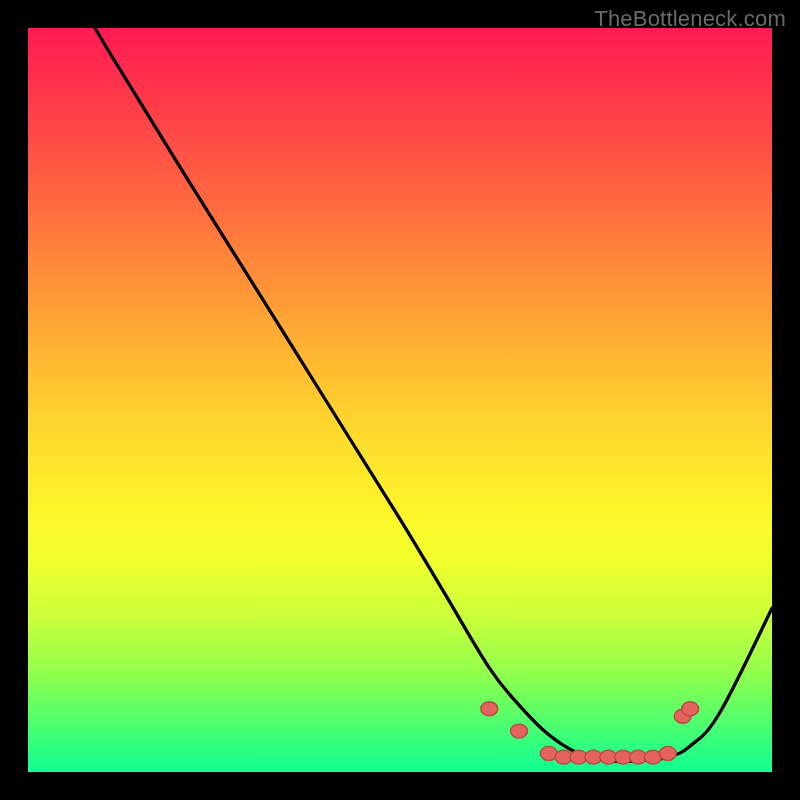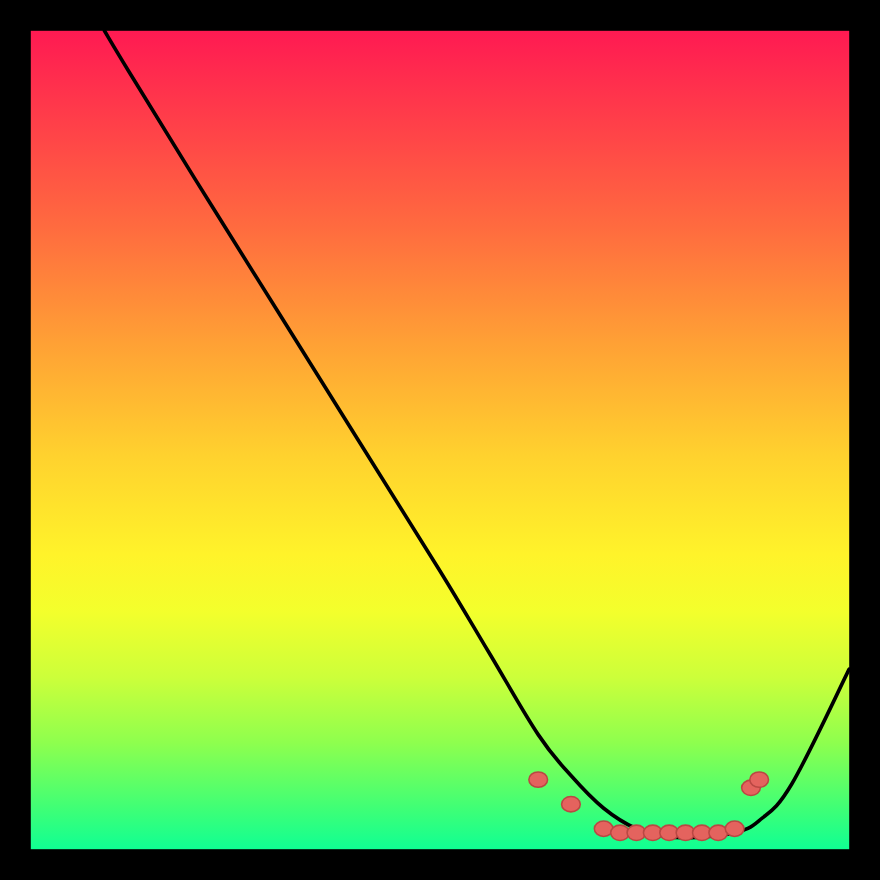--- a/index.html
+++ b/index.html
@@ -80,13 +80,14 @@
           <ellipse cx="580.32" cy="729.12" rx="8.5" ry="7" class="dot"></ellipse>
           <ellipse cx="595.2" cy="729.12" rx="8.5" ry="7" class="dot"></ellipse>
           <ellipse cx="610.0799999999999" cy="729.12" rx="8.5" ry="7" class="dot"></ellipse>
           <ellipse cx="624.9599999999999" cy="729.12" rx="8.5" ry="7" class="dot"></ellipse>
           <ellipse cx="639.84" cy="725.4" rx="8.5" ry="7" class="dot"></ellipse>
           <ellipse cx="654.72" cy="688.2" rx="8.5" ry="7" class="dot"></ellipse>
           <ellipse cx="662.16" cy="680.76" rx="8.5" ry="7" class="dot"></ellipse>
         </g>
     </svg>
   </div>
+  <div class="watermark">TheBottleneck.com</div>
 </div>
 
 </body></html>

